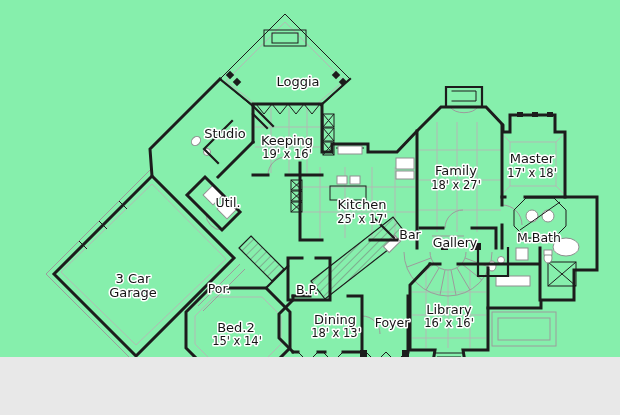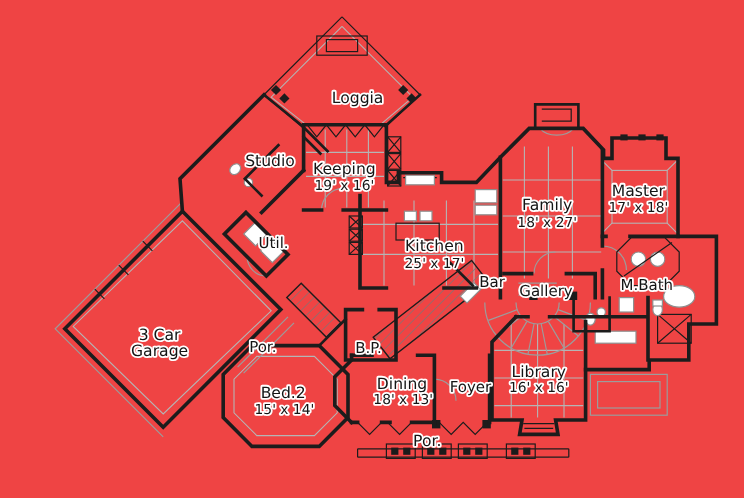--- a/index.html
+++ b/index.html
@@ -1,16 +1,16 @@
 <!DOCTYPE html>
 <html><head>
 <meta charset="utf-8">
 <style>
   html,body{margin:0;padding:0;background:#e8e8e8;}
-  .stage{width:620px;height:415px;background:#ef4444;position:relative;overflow:hidden;
+  .stage{width:620px;height:357px;background:#86efac;position:relative;overflow:hidden;
          font-family:"DejaVu Sans", sans-serif;}
   svg{display:block;}
   text{fill:#141414; paint-order:stroke; stroke:#ffffff; stroke-width:3px; stroke-linejoin:round;}
   .room-name{font-size:13px;}
   .room-dims{font-size:11.5px;}
   .room-small{font-size:12.5px;}
   .walls{stroke:#1c1c1c;stroke-width:3;fill:none;stroke-linecap:square;}
   .walls2{stroke:#1c1c1c;stroke-width:2.2;fill:none;stroke-linecap:square;}
   .thin{stroke:#1c1c1c;stroke-width:1;fill:none;}
   .grid{stroke:#b5b5b5;stroke-width:0.9;fill:none;}

